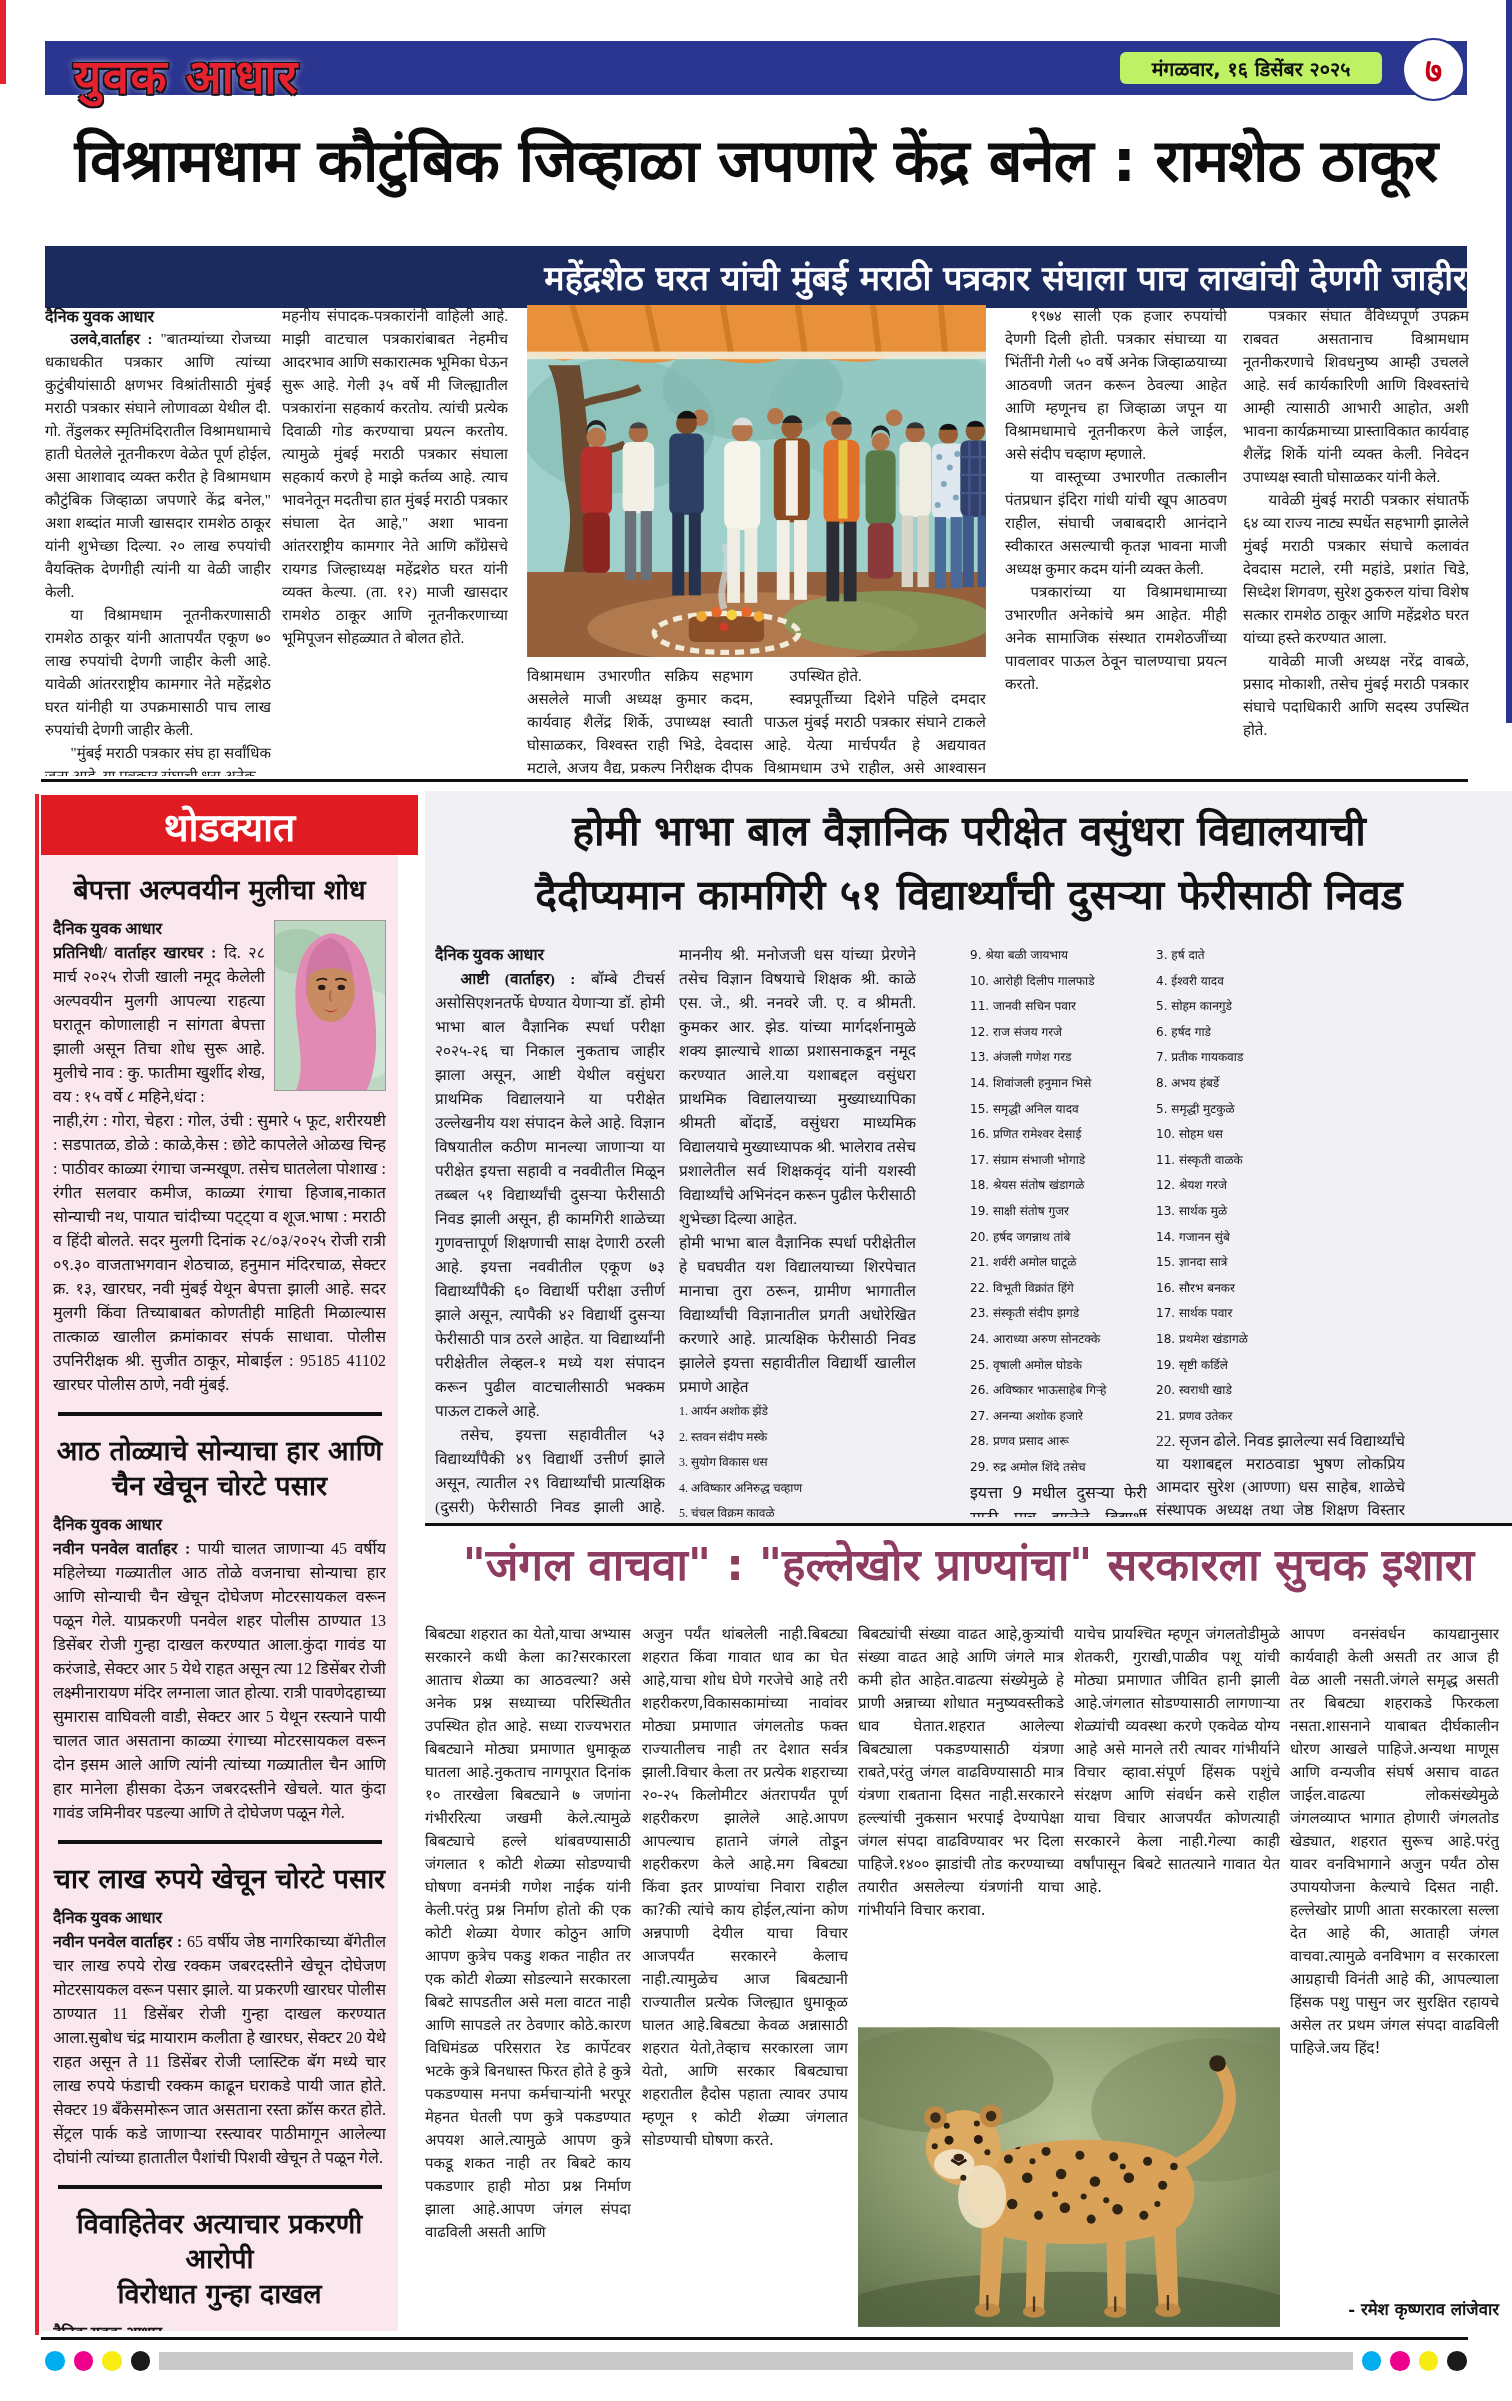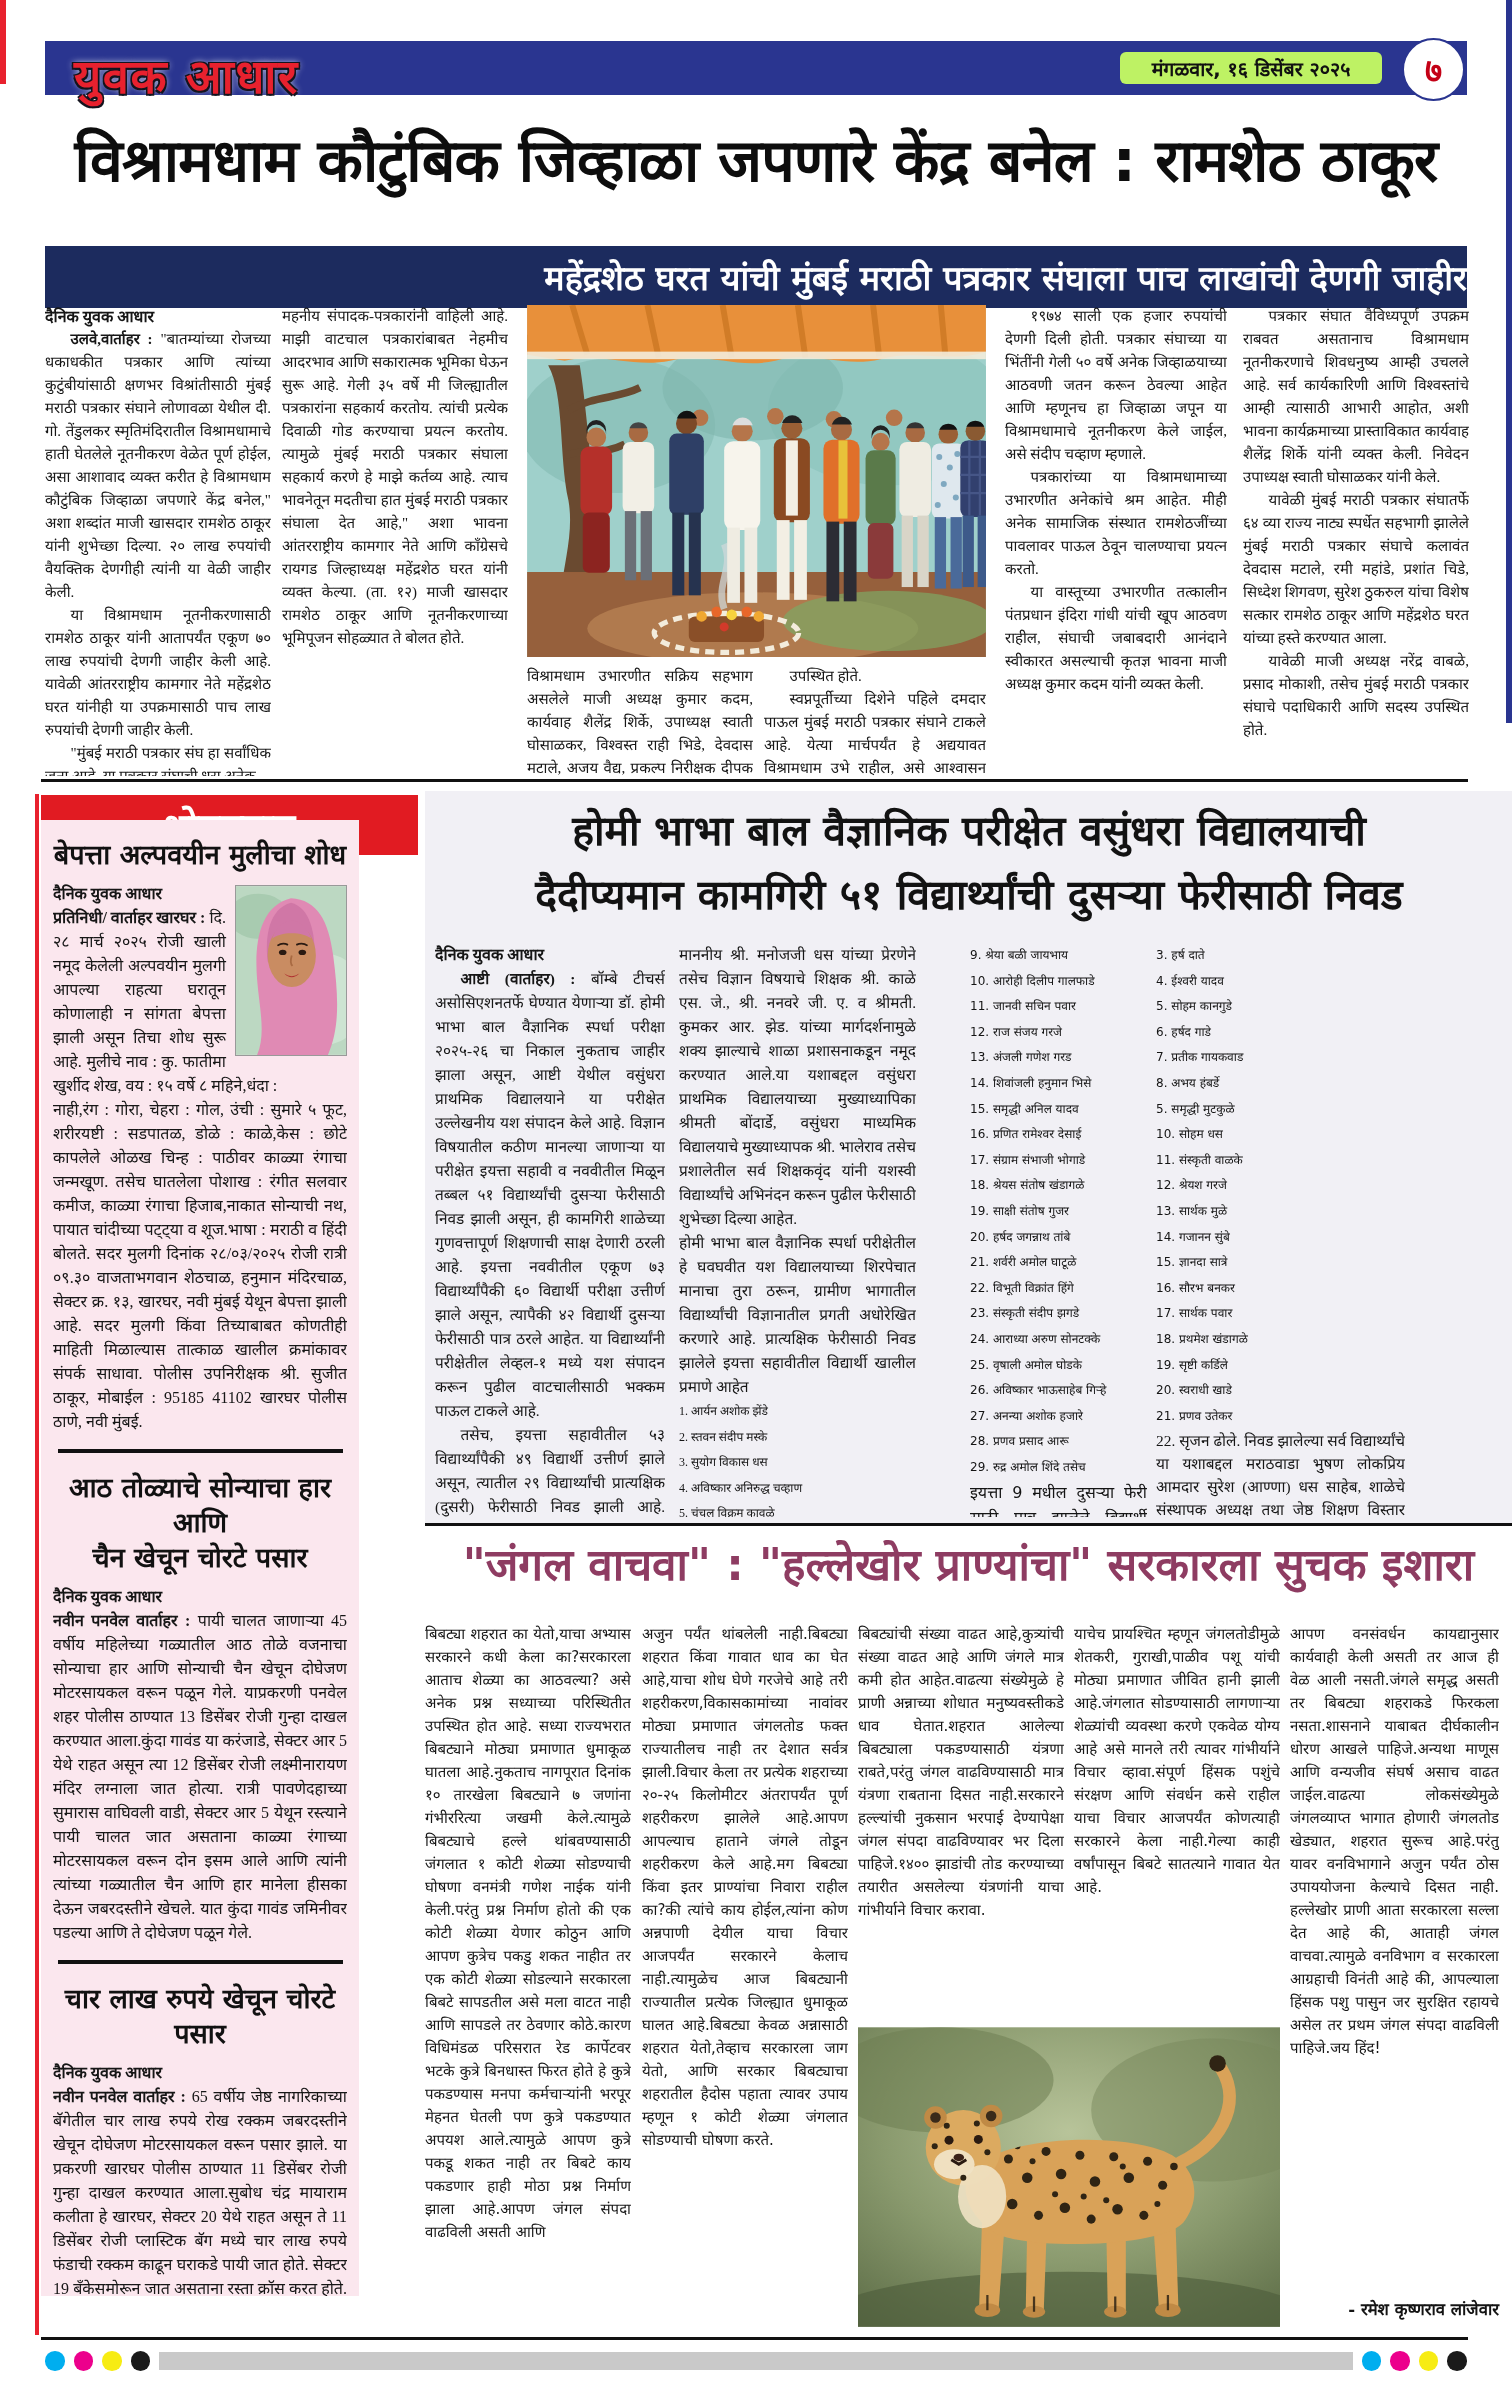--- a/index.html
+++ b/index.html
@@ -224,38 +224,38 @@
   <div class="abs body-text" style="left:764px;top:665px;width:222px;height:111px;">
     <div>
         <p>उपस्थित होते.</p>
         <p>स्वप्नपूर्तीच्या दिशेने पहिले दमदार पाऊल मुंबई मराठी पत्रकार संघाने टाकले आहे. येत्या मार्चपर्यंत हे अद्ययावत विश्रामधाम उभे राहील, असे आश्वासन अध्यक्ष संदीप चव्हाण यांनी दिले. दी. गो. तेंडुलकरांच्या या स्मृती केंद्रास त्यावेळी तत्कालीन पंतप्रधान इंदिरा गांधी यांनी</p>
       </div>
   </div>
 
   <div class="abs body-text" style="left:1005px;top:305px;width:222px;height:471px;">
     <div>
         <p>१९७४ साली एक हजार रुपयांची देणगी दिली होती. पत्रकार संघाच्या या भिंतींनी गेली ५० वर्षे अनेक जिव्हाळयाच्या आठवणी जतन करून ठेवल्या आहेत आणि म्हणूनच हा जिव्हाळा जपून या विश्रामधामाचे नूतनीकरण केले जाईल, असे संदीप चव्हाण म्हणाले.</p>
+        <p>या वास्तूच्या उभारणीत तत्कालीन पंतप्रधान इंदिरा गांधी यांची खूप आठवण राहील, संघाची जबाबदारी आनंदाने स्वीकारत असल्याची कृतज्ञ भावना माजी अध्यक्ष कुमार कदम यांनी व्यक्त केली.</p>
         <p>पत्रकारांच्या या विश्रामधामाच्या उभारणीत अनेकांचे श्रम आहेत. मीही अनेक सामाजिक संस्थात रामशेठजींच्या पावलावर पाऊल ठेवून चालण्याचा प्रयत्न करतो.</p>
-        <p>या वास्तूच्या उभारणीत तत्कालीन पंतप्रधान इंदिरा गांधी यांची खूप आठवण राहील, संघाची जबाबदारी आनंदाने स्वीकारत असल्याची कृतज्ञ भावना माजी अध्यक्ष कुमार कदम यांनी व्यक्त केली.</p>
       </div>
   </div>
   <div class="abs body-text" style="left:1243px;top:305px;width:226px;height:471px;">
     <div>
         <p>पत्रकार संघात वैविध्यपूर्ण उपक्रम राबवत असतानाच विश्रामधाम नूतनीकरणाचे शिवधनुष्य आम्ही उचलले आहे. सर्व कार्यकारिणी आणि विश्वस्तांचे आम्ही त्यासाठी आभारी आहोत, अशी भावना कार्यक्रमाच्या प्रास्ताविकात कार्यवाह शैलेंद्र शिर्के यांनी व्यक्त केली. निवेदन उपाध्यक्ष स्वाती घोसाळकर यांनी केले.</p>
         <p>यावेळी मुंबई मराठी पत्रकार संघातर्फे ६४ व्या राज्य नाट्य स्पर्धेत सहभागी झालेले मुंबई मराठी पत्रकार संघाचे कलावंत देवदास मटाले, रमी महांडे, प्रशांत चिडे, सिध्देश शिगवण, सुरेश ठुकरुल यांचा विशेष सत्कार रामशेठ ठाकूर आणि महेंद्रशेठ घरत यांच्या हस्ते करण्यात आला.</p>
         <p>यावेळी माजी अध्यक्ष नरेंद्र वाबळे, प्रसाद मोकाशी, तसेच मुंबई मराठी पत्रकार संघाचे पदाधिकारी आणि सदस्य उपस्थित होते.</p>
       </div>
   </div>
 
   <div class="abs rule" style="left:41px;top:779px;width:1427px;height:3px;"></div>
 
   <div class="abs sb-head" style="left:41px;top:795px;width:377px;height:60px;">
     <span data-bind="sidebar.section_title">थोडक्यात</span>
   </div>
-  <div class="abs sb-body" style="left:41px;top:820px;width:318px;height:1476px;">
+  <div class="abs sb-body" style="left:41px;top:855px;width:357px;height:1476px;">
 
     <div class="sb-item">
       <h3><span data-bind="sidebar.items.0.headline_l1">बेपत्ता अल्पवयीन मुलीचा शोध</span></h3>
       <div class="body-text" style="font-size:16px;line-height:24px;">
         <div class="girl-photo">
           <svg viewBox="0 0 146 224" width="110" height="169">
             <rect width="146" height="224" fill="#bcd8c2"></rect>
             <ellipse cx="30" cy="40" rx="40" ry="30" fill="#a8cbb0"></ellipse>
             <ellipse cx="120" cy="150" rx="50" ry="60" fill="#cde4d2"></ellipse>
             <path d="M73,16 C32,26 24,74 28,124 C31,162 40,196 28,224 L122,224 C138,188 136,146 129,92 C123,46 108,18 73,16 Z" fill="#e08ab4"></path>

